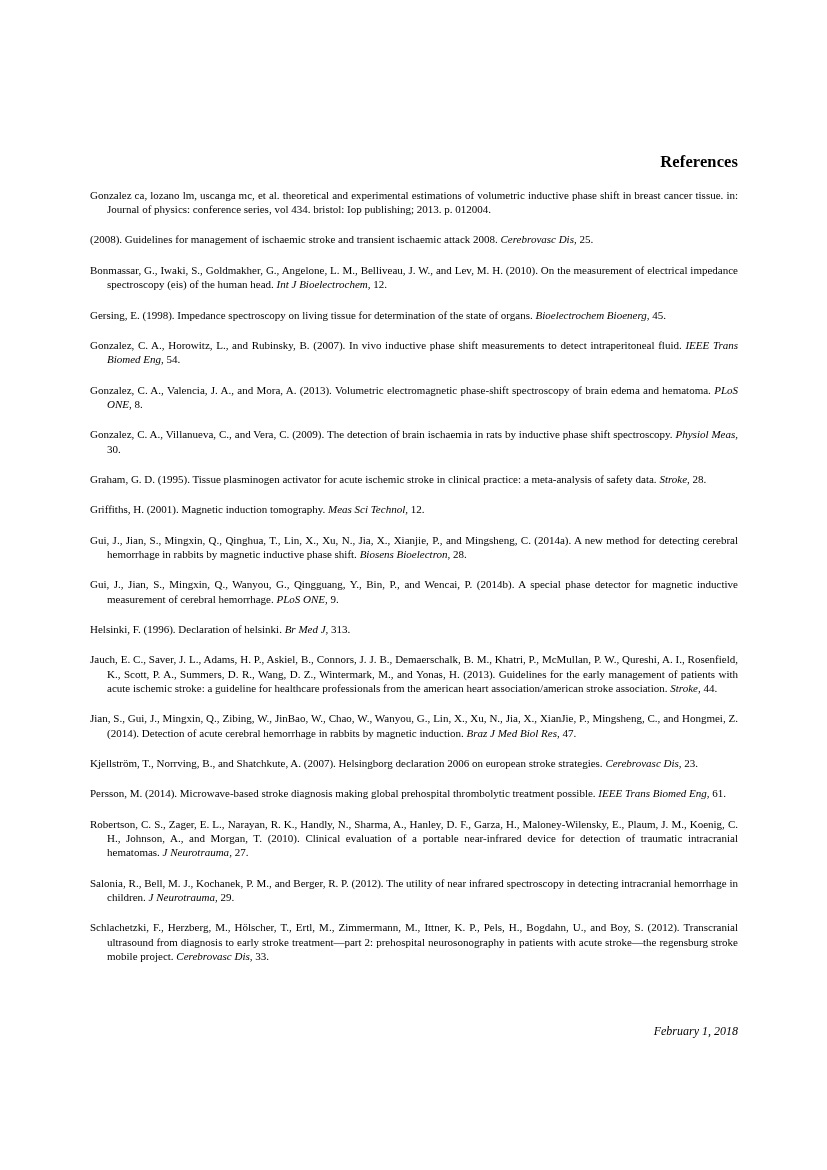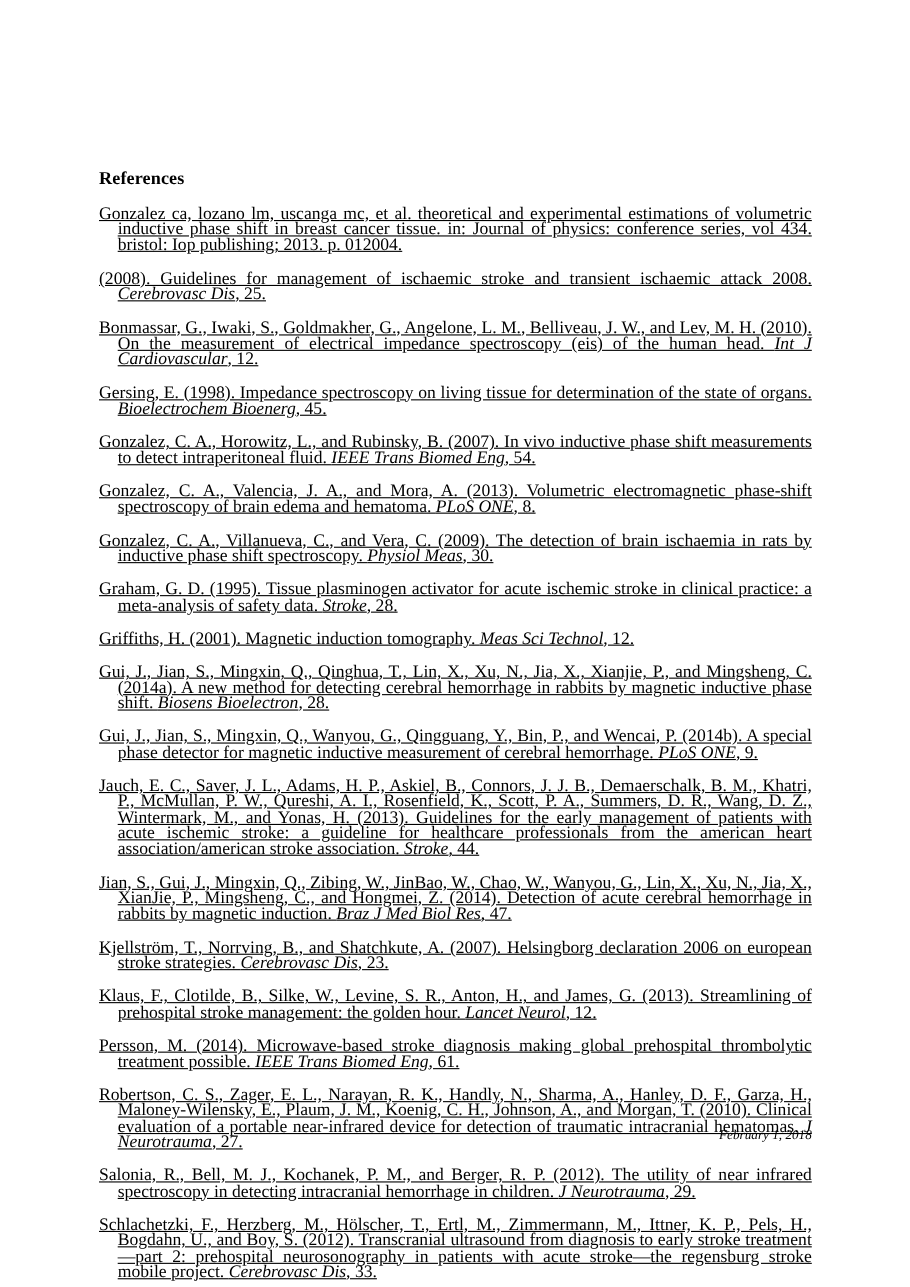--- a/index.html
+++ b/index.html
@@ -32,38 +32,38 @@
     top: 152px;
     width: 648px;
   }
 
   .ref-heading {
     font-size: 16.5px;
     font-weight: bold;
     letter-spacing: 0.1px;
     margin: 0 0 13px 0;
     line-height: 1.2;
+    text-align: right;
   }
 
   .bib-list {
     list-style: none;
     margin: 0;
     padding: 0;
   }
 
   .bib-entry {
-    font-size: 16px;
+    font-size: 11px;
     line-height: 14.35px;
     text-align: justify;
     text-justify: inter-word;
     padding-left: 17px;
     text-indent: -17px;
     margin: 16px 0 2.0px 0;
     hyphens: none;
-    text-decoration: underline;
     -webkit-hyphens: none;
   }
 
   .bib-entry:last-child {
     margin-bottom: 0;
   }
 
   .bib-entry i,
   .jtitle {
     font-style: italic;
@@ -85,33 +85,33 @@
 
 <div class="page">
 
   <div class="content">
 
     <h1 class="ref-heading">References</h1>
 
     <ul class="bib-list">
         <li class="bib-entry"><span>Gonzalez ca, lozano lm, uscanga mc, et al. theoretical and experimental estimations of volumetric inductive phase shift in breast cancer tissue. in: Journal of physics: conference series, vol 434. bristol: Iop publishing; 2013. p. 012004.</span></li>
         <li class="bib-entry"><span>(2008). Guidelines for management of ischaemic stroke and transient ischaemic attack 2008. </span><span class="jtitle">Cerebrovasc Dis</span><span>, 25.</span></li>
-        <li class="bib-entry"><span>Bonmassar, G., Iwaki, S., Goldmakher, G., Angelone, L. M., Belliveau, J. W., and Lev, M. H. (2010). On the measurement of electrical impedance spectroscopy (eis) of the human head. </span><span class="jtitle">Int J Cardiovascular</span><span>, 12.</span></li>
+        <li class="bib-entry"><span>Bonmassar, G., Iwaki, S., Goldmakher, G., Angelone, L. M., Belliveau, J. W., and Lev, M. H. (2010). On the measurement of electrical impedance spectroscopy (eis) of the human head. </span><span class="jtitle">Int J Bioelectrochem</span><span>, 12.</span></li>
         <li class="bib-entry"><span>Gersing, E. (1998). Impedance spectroscopy on living tissue for determination of the state of organs. </span><span class="jtitle">Bioelectrochem Bioenerg</span><span>, 45.</span></li>
         <li class="bib-entry"><span>Gonzalez, C. A., Horowitz, L., and Rubinsky, B. (2007). In vivo inductive phase shift measurements to detect intraperitoneal fluid. </span><span class="jtitle">IEEE Trans Biomed Eng</span><span>, 54.</span></li>
         <li class="bib-entry"><span>Gonzalez, C. A., Valencia, J. A., and Mora, A. (2013). Volumetric electromagnetic phase-shift spectroscopy of brain edema and hematoma. </span><span class="jtitle">PLoS ONE</span><span>, 8.</span></li>
         <li class="bib-entry"><span>Gonzalez, C. A., Villanueva, C., and Vera, C. (2009). The detection of brain ischaemia in rats by inductive phase shift spectroscopy. </span><span class="jtitle">Physiol Meas</span><span>, 30.</span></li>
         <li class="bib-entry"><span>Graham, G. D. (1995). Tissue plasminogen activator for acute ischemic stroke in clinical practice: a meta-analysis of safety data. </span><span class="jtitle">Stroke</span><span>, 28.</span></li>
         <li class="bib-entry"><span>Griffiths, H. (2001). Magnetic induction tomography. </span><span class="jtitle">Meas Sci Technol</span><span>, 12.</span></li>
         <li class="bib-entry"><span>Gui, J., Jian, S., Mingxin, Q., Qinghua, T., Lin, X., Xu, N., Jia, X., Xianjie, P., and Mingsheng, C. (2014a). A new method for detecting cerebral hemorrhage in rabbits by magnetic inductive phase shift. </span><span class="jtitle">Biosens Bioelectron</span><span>, 28.</span></li>
         <li class="bib-entry"><span>Gui, J., Jian, S., Mingxin, Q., Wanyou, G., Qingguang, Y., Bin, P., and Wencai, P. (2014b). A special phase detector for magnetic inductive measurement of cerebral hemorrhage. </span><span class="jtitle">PLoS ONE</span><span>, 9.</span></li>
+        <li class="bib-entry"><span>Helsinki, F. (1996). Declaration of helsinki. </span><span class="jtitle">Br Med J</span><span>, 313.</span></li>
         <li class="bib-entry"><span>Jauch, E. C., Saver, J. L., Adams, H. P., Askiel, B., Connors, J. J. B., Demaerschalk, B. M., Khatri, P., McMullan, P. W., Qureshi, A. I., Rosenfield, K., Scott, P. A., Summers, D. R., Wang, D. Z., Wintermark, M., and Yonas, H. (2013). Guidelines for the early management of patients with acute ischemic stroke: a guideline for healthcare professionals from the american heart association/american stroke association. </span><span class="jtitle">Stroke</span><span>, 44.</span></li>
         <li class="bib-entry"><span>Jian, S., Gui, J., Mingxin, Q., Zibing, W., JinBao, W., Chao, W., Wanyou, G., Lin, X., Xu, N., Jia, X., XianJie, P., Mingsheng, C., and Hongmei, Z. (2014). Detection of acute cerebral hemorrhage in rabbits by magnetic induction. </span><span class="jtitle">Braz J Med Biol Res</span><span>, 47.</span></li>
         <li class="bib-entry"><span>Kjellström, T., Norrving, B., and Shatchkute, A. (2007). Helsingborg declaration 2006 on european stroke strategies. </span><span class="jtitle">Cerebrovasc Dis</span><span>, 23.</span></li>
-        <li class="bib-entry"><span>Klaus, F., Clotilde, B., Silke, W., Levine, S. R., Anton, H., and James, G. (2013). Streamlining of prehospital stroke management: the golden hour. </span><span class="jtitle">Lancet Neurol</span><span>, 12.</span></li>
         <li class="bib-entry"><span>Persson, M. (2014). Microwave-based stroke diagnosis making global prehospital thrombolytic treatment possible. </span><span class="jtitle">IEEE Trans Biomed Eng</span><span>, 61.</span></li>
         <li class="bib-entry"><span>Robertson, C. S., Zager, E. L., Narayan, R. K., Handly, N., Sharma, A., Hanley, D. F., Garza, H., Maloney-Wilensky, E., Plaum, J. M., Koenig, C. H., Johnson, A., and Morgan, T. (2010). Clinical evaluation of a portable near-infrared device for detection of traumatic intracranial hematomas. </span><span class="jtitle">J Neurotrauma</span><span>, 27.</span></li>
         <li class="bib-entry"><span>Salonia, R., Bell, M. J., Kochanek, P. M., and Berger, R. P. (2012). The utility of near infrared spectroscopy in detecting intracranial hemorrhage in children. </span><span class="jtitle">J Neurotrauma</span><span>, 29.</span></li>
         <li class="bib-entry"><span>Schlachetzki, F., Herzberg, M., Hölscher, T., Ertl, M., Zimmermann, M., Ittner, K. P., Pels, H., Bogdahn, U., and Boy, S. (2012). Transcranial ultrasound from diagnosis to early stroke treatment—part 2: prehospital neurosonography in patients with acute stroke—the regensburg stroke mobile project. </span><span class="jtitle">Cerebrovasc Dis</span><span>, 33.</span></li>
       </ul>
 
   </div>
 
   <div class="date-line">February 1, 2018</div>
 

